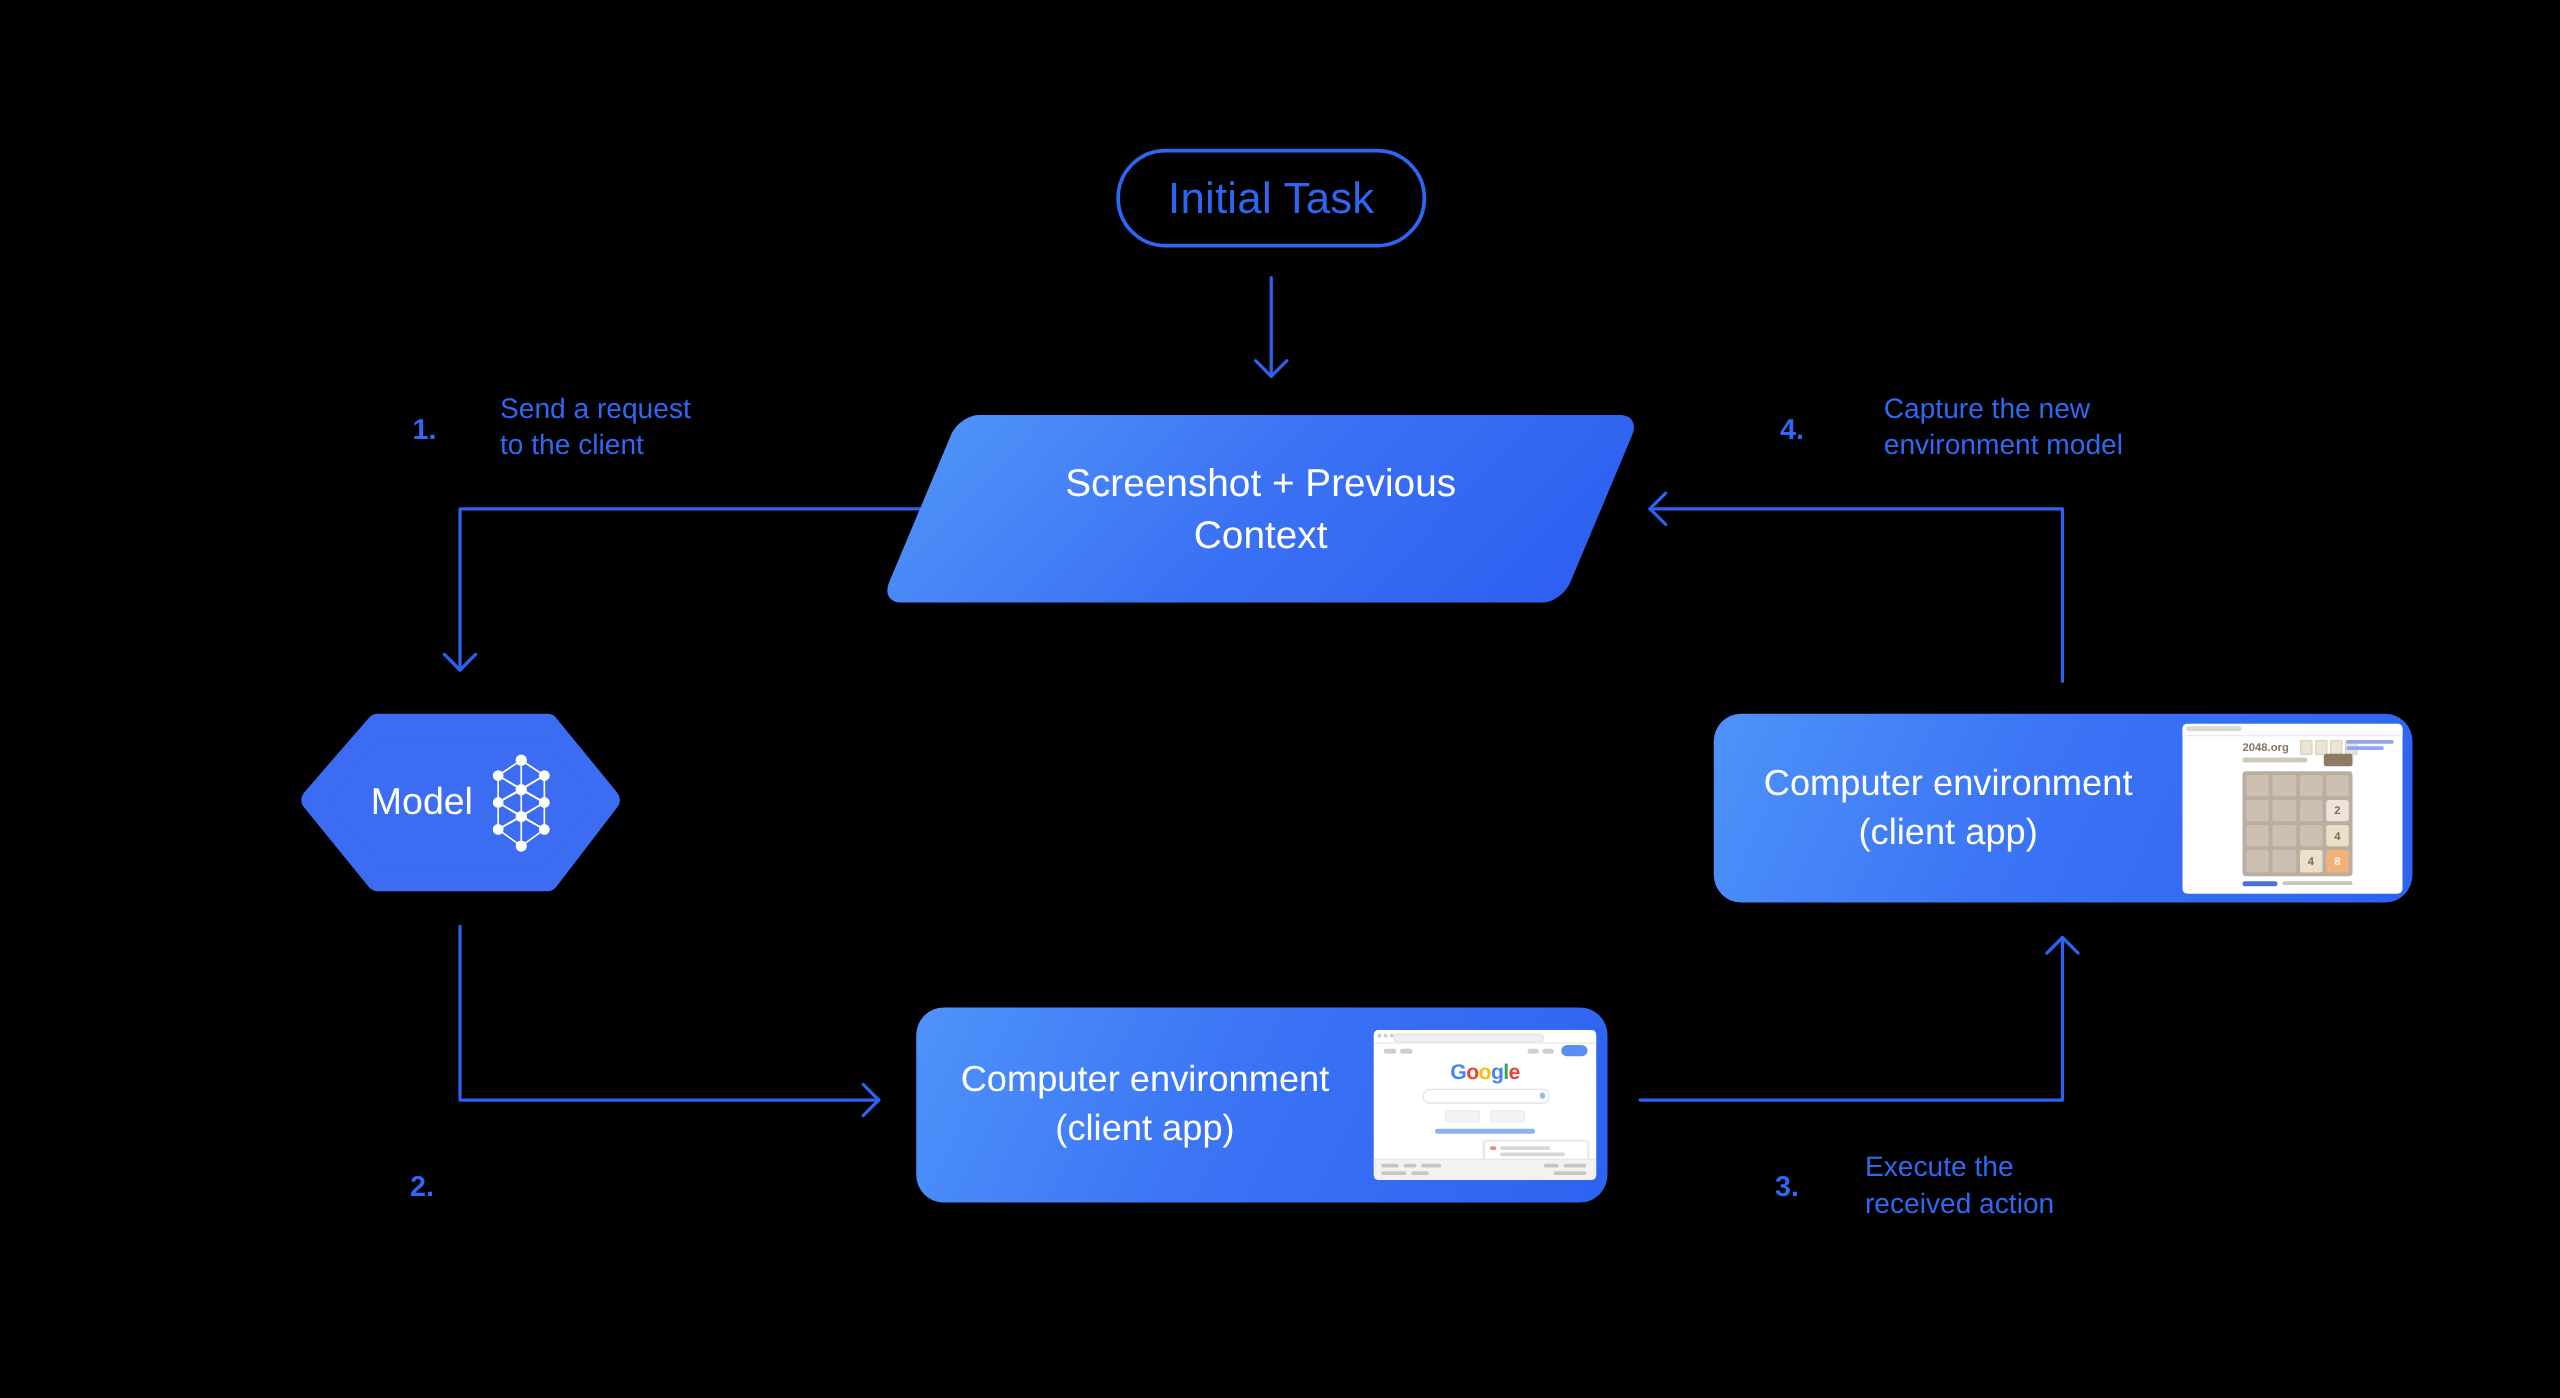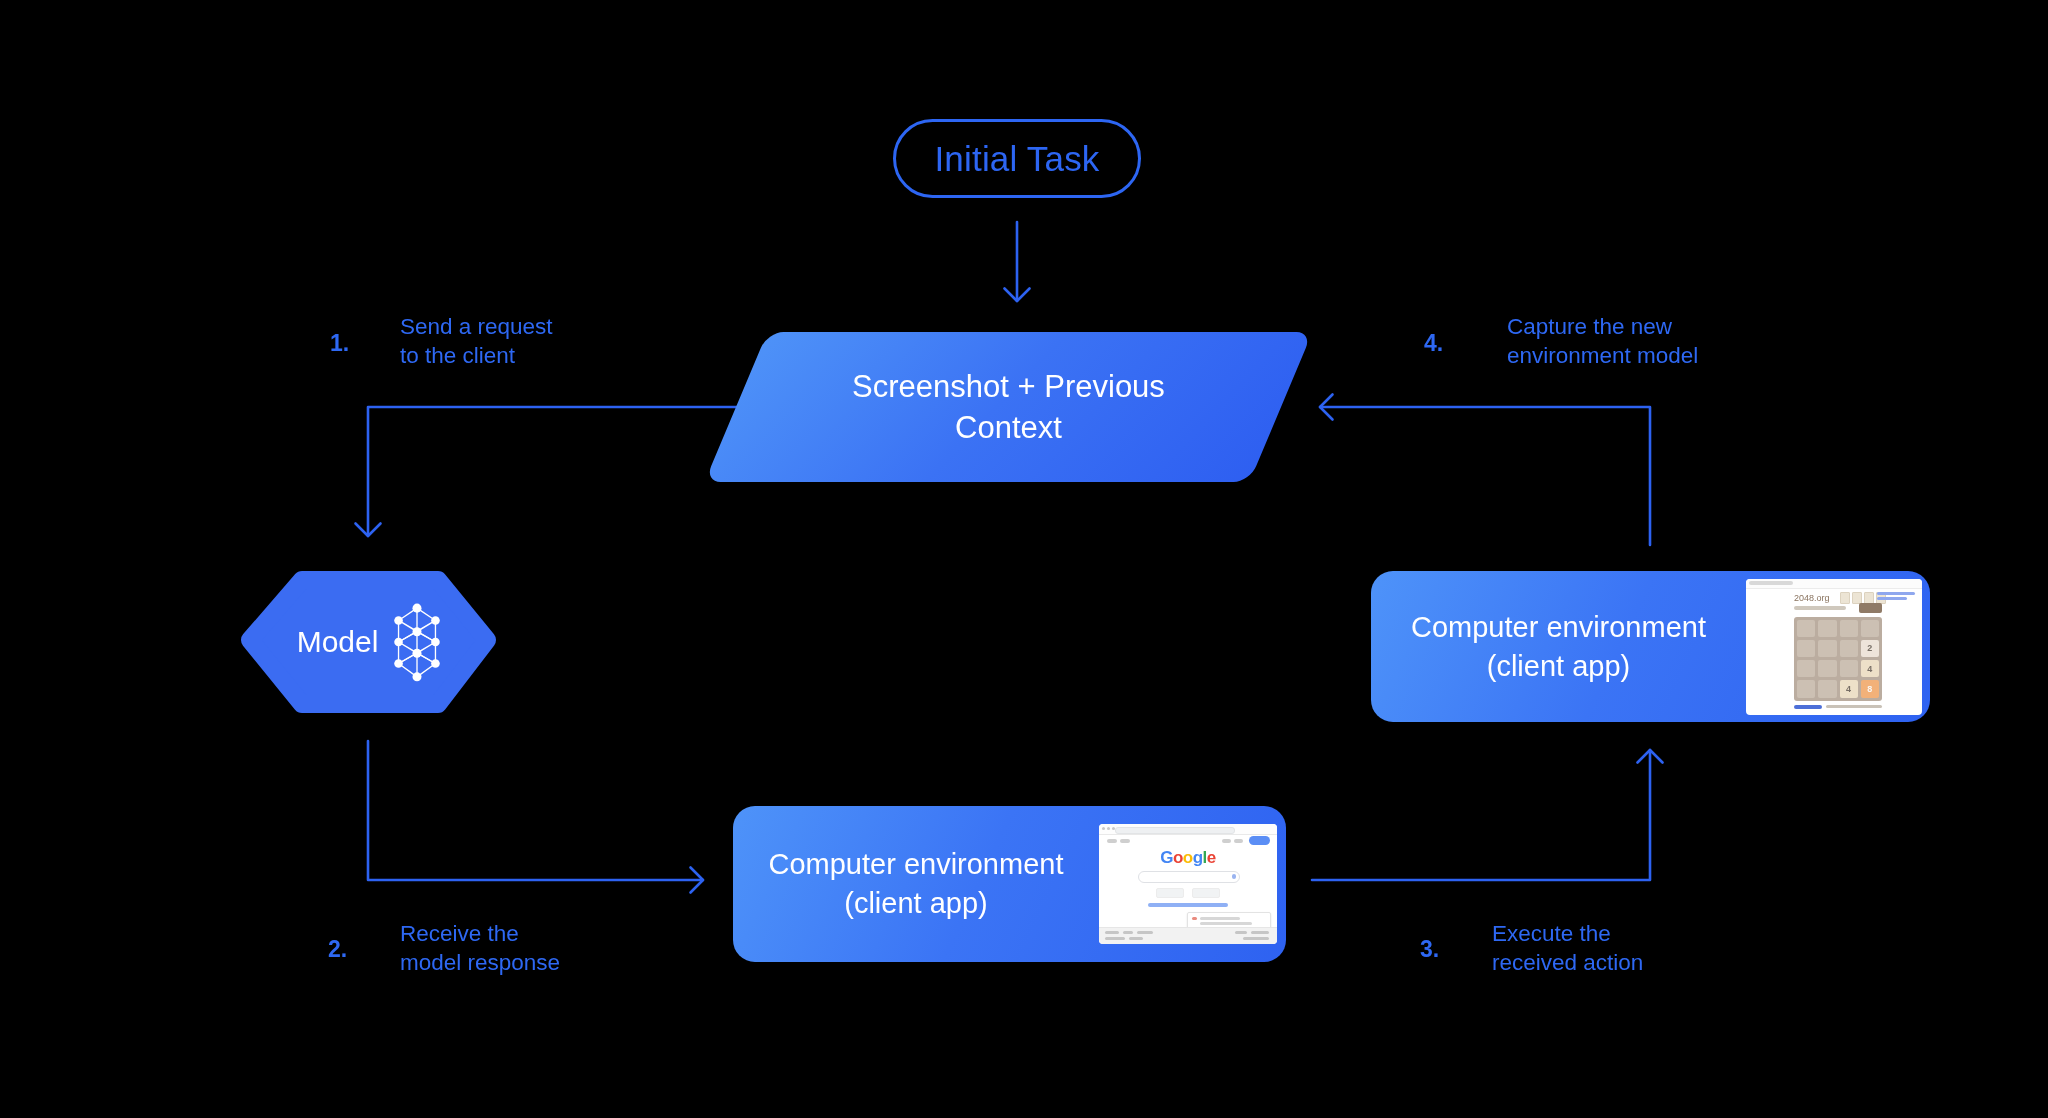--- a/index.html
+++ b/index.html
@@ -75,21 +75,21 @@
   .mg-dialog{position:absolute;right:6px;top:88px;width:82px;height:28px;background:#fff;border:1px solid #e3e3e3;border-radius:2px;box-shadow:0 1px 2px rgba(0,0,0,.12);}
   .mg-dialog-line{position:absolute;height:3px;border-radius:1.5px;background:#d7d7d7;}
   .mg-dialog-btn1{position:absolute;right:22px;bottom:3px;width:14px;height:6px;border-radius:2px;background:#eceff1;}
   .mg-dialog-btn2{position:absolute;right:4px;bottom:3px;width:15px;height:6px;border-radius:2px;background:#4f86f2;}
   .mg-footer{position:absolute;left:0;right:0;bottom:0;height:16px;background:#f2f2f2;border-top:1px solid #e6e6e6;}
   .mg-footer-bar{position:absolute;height:3px;border-radius:1.5px;background:#c6c6c6;}
 
   
   .m2-chrome{position:absolute;left:0;top:0;right:0;height:9px;background:#fcfcfc;border-bottom:1px solid #ececec;}
   .m2-tab{position:absolute;left:3px;top:2px;width:44px;height:4px;border-radius:2px;background:#d8d8d8;}
-  .m2-title{position:absolute;left:48px;top:14px;font-size:9px;font-weight:400;color:#8a7460;filter:blur(.3px);}
+  .m2-title{position:absolute;left:48px;top:14px;font-size:9px;font-weight:700;color:#8a7460;filter:blur(.3px);}
   .m2-scores{position:absolute;left:94px;top:13px;display:flex;gap:2px;}
   .m2-score{width:8px;height:10px;background:#ece4d4;border:1px solid #dcd2bf;border-radius:1px;}
   .m2-toplinks{position:absolute;left:131px;top:13px;width:38px;}
   .m2-toplink{height:3px;border-radius:1.5px;background:#8fa7ee;margin-bottom:2px;}
   .m2-sub{position:absolute;left:48px;top:27px;width:52px;height:4px;border-radius:2px;background:#cfc8bd;}
   .m2-newgame{position:absolute;left:113px;top:24px;width:23px;height:10px;border-radius:2px;background:#8f7a66;}
   .m2-grid{
     position:absolute;left:48px;top:38px;width:88px;height:84px;box-sizing:border-box;
     background:#bbada0;border-radius:3px;padding:3px;
     display:grid;grid-template-columns:repeat(4,1fr);grid-template-rows:repeat(4,1fr);gap:3px;
@@ -263,24 +263,20 @@
     </div>
   </div>
 
   <div class="abs step-num" style="left:330px;top:330px;">1.</div>
   <div class="abs step-text" style="left:400px;top:312px;">
     <div>Send a request</div>
     <div>to the client</div>
   </div>
 
   <div class="abs step-num" style="left:328px;top:936px;">2.</div>
-  <div class="abs step-text" style="left:400px;top:919px;">
-    <div>Receive the</div>
-    <div>model response</div>
-  </div>
 
   <div class="abs step-num" style="left:1420px;top:936px;">3.</div>
   <div class="abs step-text" style="left:1492px;top:919px;">
     <div>Execute the</div>
     <div>received action</div>
   </div>
 
   <div class="abs step-num" style="left:1424px;top:330px;">4.</div>
   <div class="abs step-text" style="left:1492px;top:312px;margin-left:15px;">
     <div>Capture the new</div>

